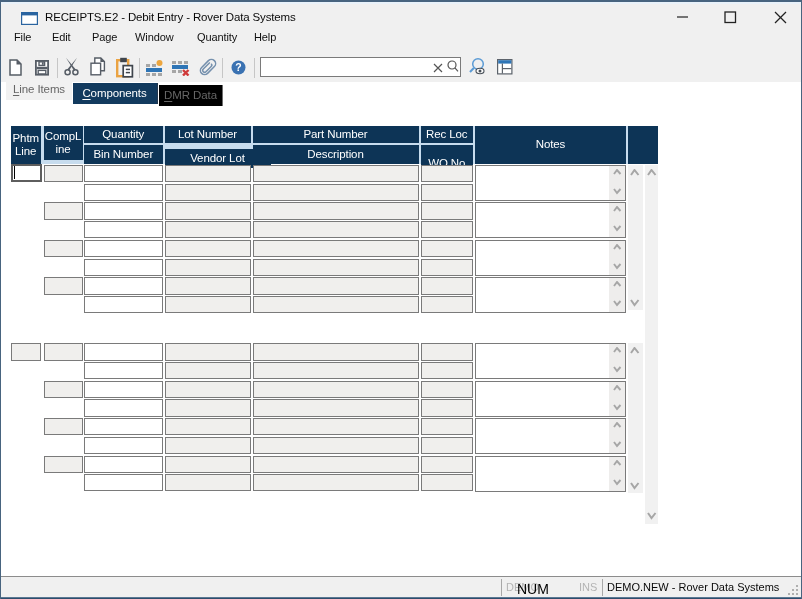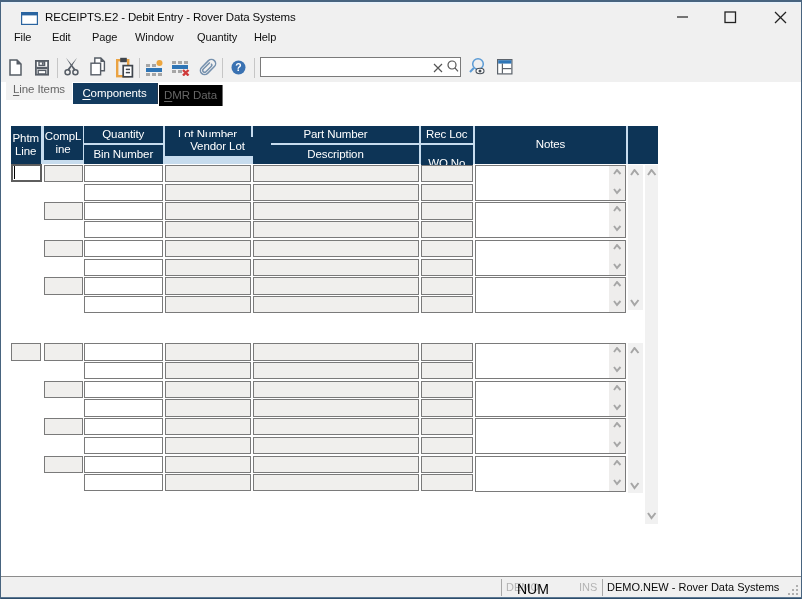--- a/index.html
+++ b/index.html
@@ -127,21 +127,21 @@
   </div>
 <div class="abs tabtxt" style="left:158px;top:84px;width:64px;height:20.5px;background:#000000;color:#666;display:flex;align-items:center;justify-content:center;border-right:1.5px solid #6e6e6e">
     <span><u>D</u>MR Data</span>
   </div>
 <div class="abs" style="left:10px;top:125px;width:646.5px;height:37.5px;background:#c7dcee"></div>
 <div class="hcell" style="left:10px;top:125px;width:29.5px;height:37.5px">Phtm<br>Line</div>
 <div class="hcell" style="left:42.5px;top:125px;width:39px;height:34px">CompL<br>ine</div>
 <div class="hcell" style="left:83px;top:125px;width:78.5px;height:16.5px">Quantity</div>
 <div class="hcell" style="left:83px;top:144px;width:78.5px;height:18.5px">Bin Number</div>
 <div class="hcell" style="left:163.5px;top:125px;width:86px;height:16.5px">Lot Number</div>
-<div class="hcell" style="left:163.5px;top:136px;width:106px;height:18.5px">Vendor Lot</div>
+<div class="hcell" style="left:163.5px;top:148px;width:106px;height:18.5px">Vendor Lot</div>
 <div class="hcell" style="left:251.5px;top:125px;width:166px;height:16.5px">Part Number</div>
 <div class="hcell" style="left:251.5px;top:144px;width:166px;height:18.5px">Description</div>
 <div class="hcell" style="left:419.5px;top:125px;width:52.5px;height:16.5px">Rec Loc</div>
 <div class="hcell" style="left:419.5px;top:144px;width:52.5px;height:36px">WO No</div>
 <div class="hcell" style="left:474px;top:125px;width:151px;height:37.5px">Notes</div>
 <div class="hcell" style="left:626.5px;top:125px;width:30px;height:37.5px"></div>
 <div class="abs" style="left:9.5px;top:163.3px;width:31px;height:17.6px;background:#fff;border:2px solid #5e5e5e"></div>
 <div class="abs" style="left:12.5px;top:164.8px;width:1.6px;height:13px;background:#000"></div>
 <div class="abs fld" style="left:42.5px;top:163.8px;width:39px;height:17.3px;background:#f0efed;"></div>
 <div class="abs fld" style="left:83px;top:163.8px;width:78.5px;height:17.3px;background:#fff;"></div>

